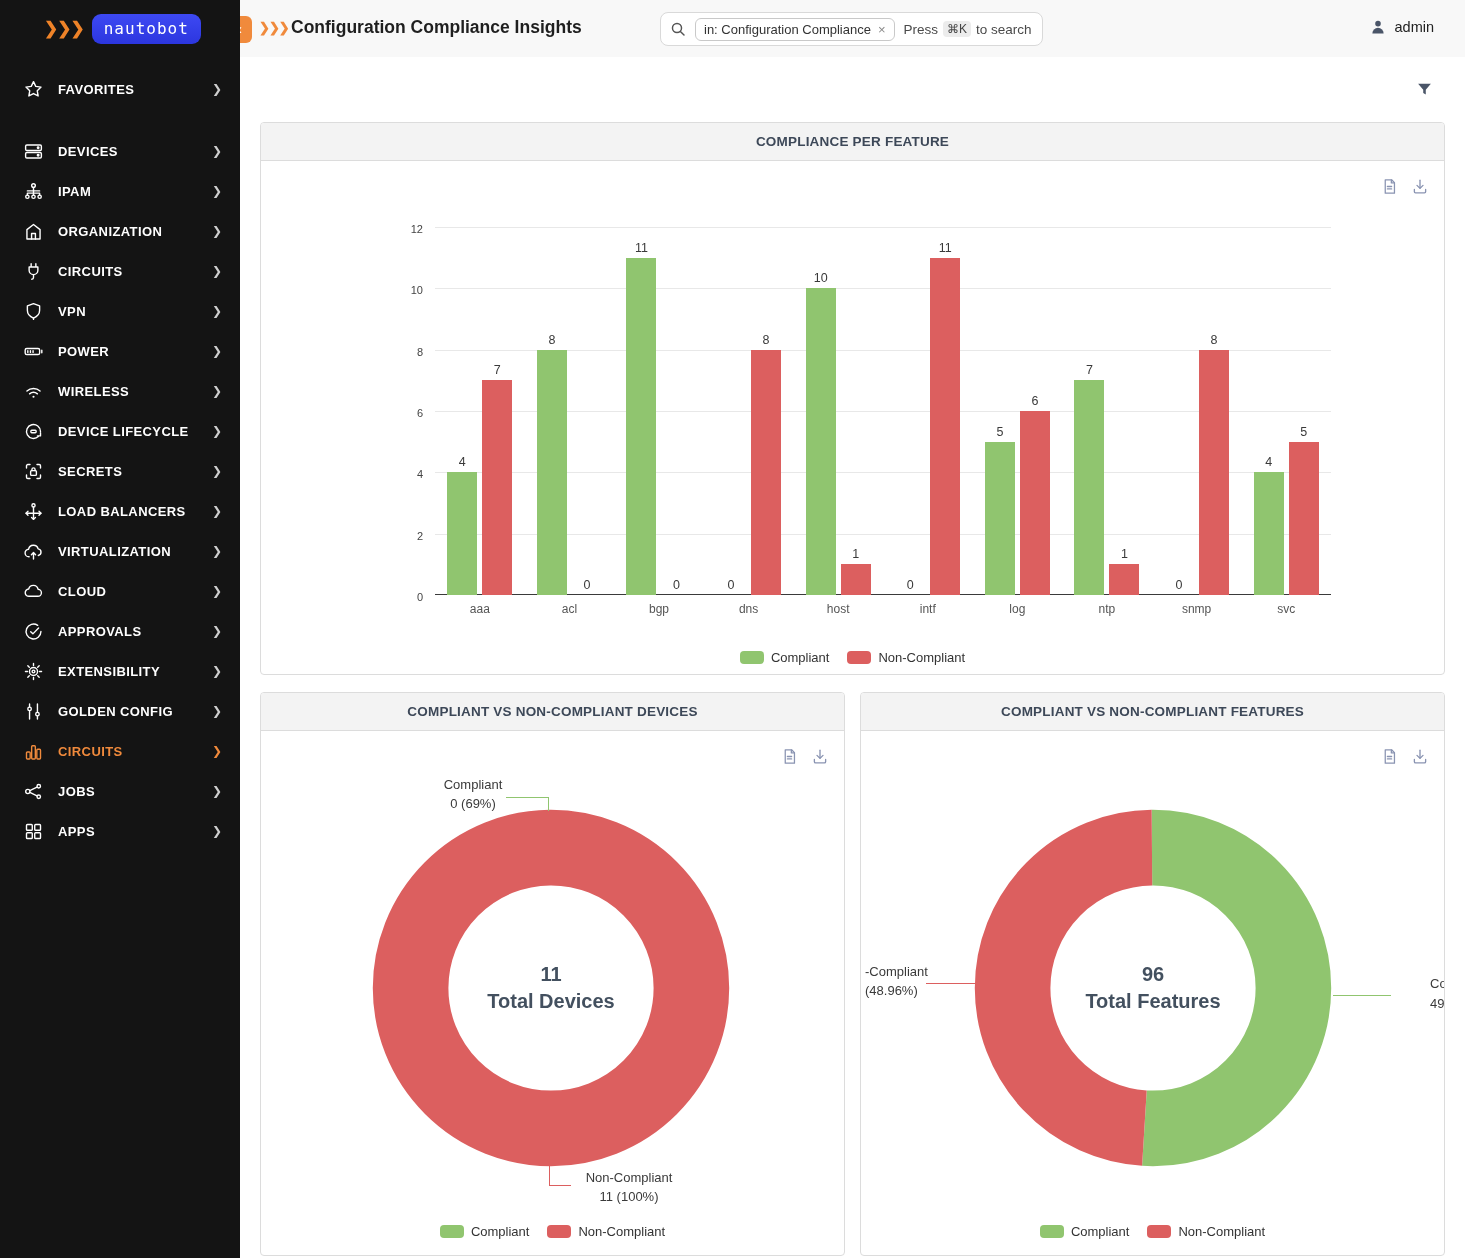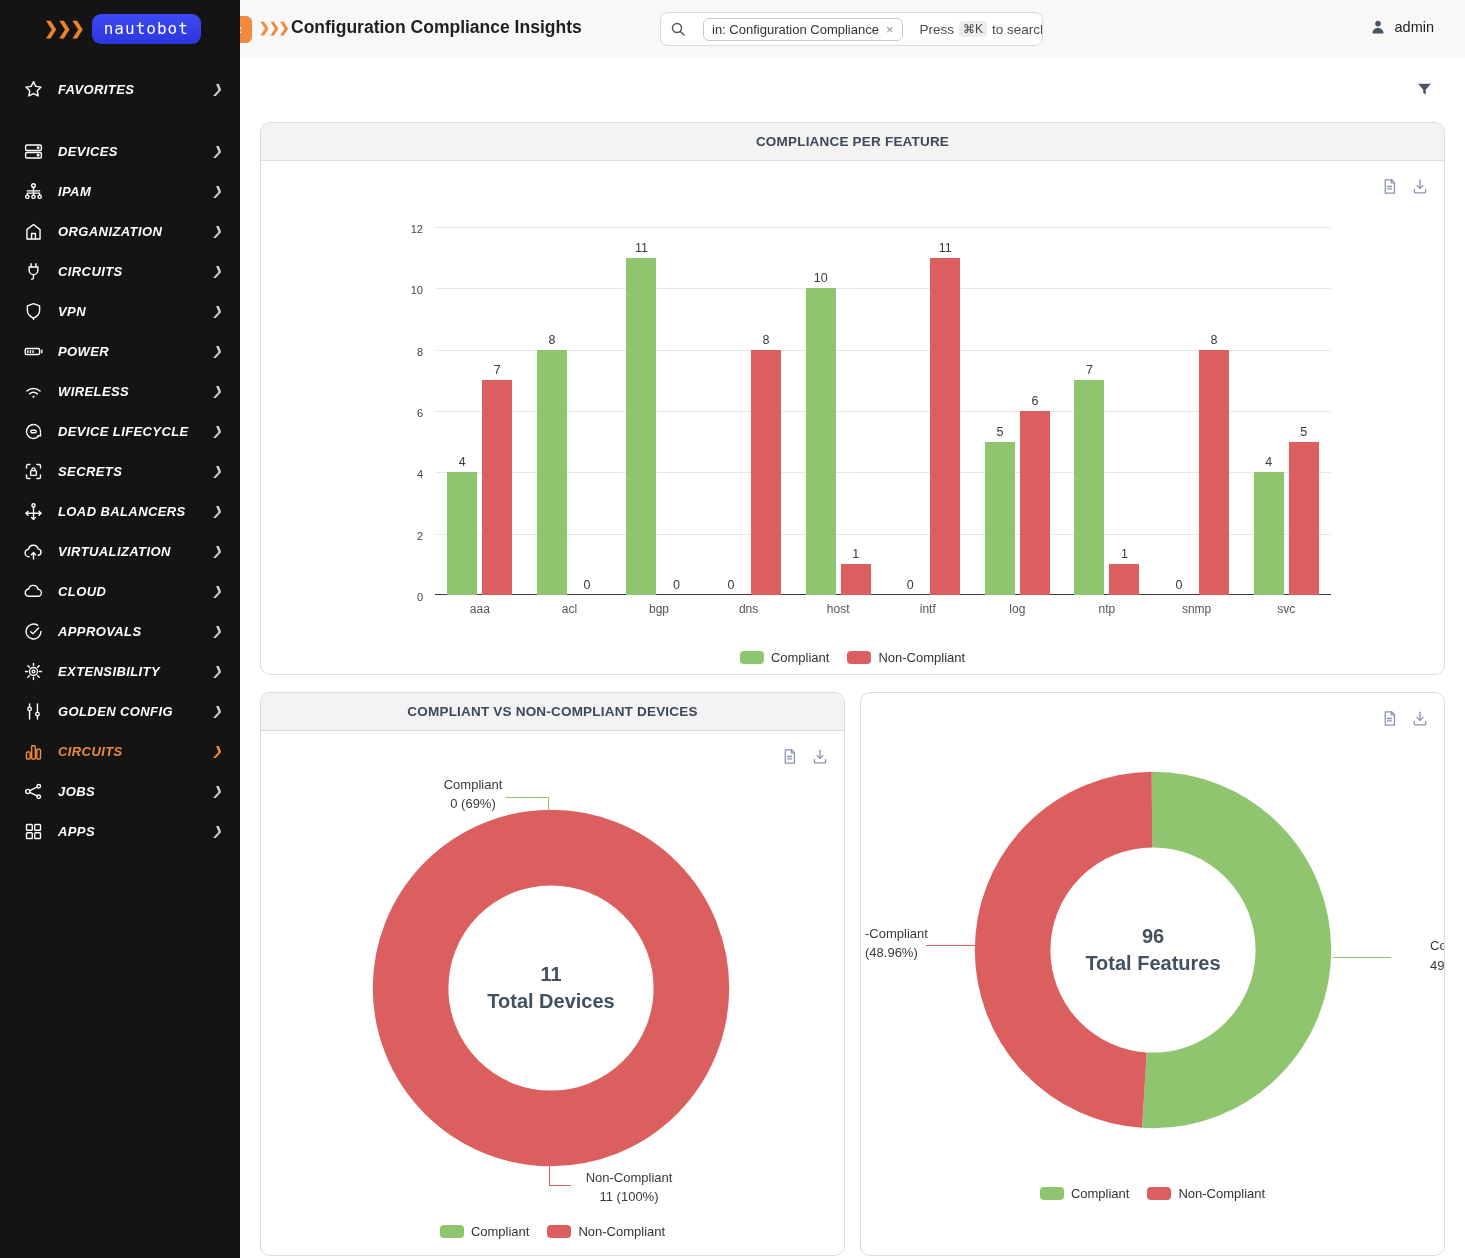--- a/index.html
+++ b/index.html
@@ -8,21 +8,21 @@
   body { position:relative; }
 
   
   .sidebar { position:absolute; left:0; top:0; width:240px; height:1258px;
     background:#141414; z-index:5; }
   .logo { height:57px; display:flex; align-items:center; padding-left:44px; }
   .logo-chevrons { color:#ef8328; font-size:17px; font-weight:bold; letter-spacing:-1px; }
   .logo-pill { margin-left:8px; background:linear-gradient(#3d49f3,#2c36df); color:#fff;
     font-family:"DejaVu Sans Mono", monospace; font-size:16px; padding:5px 12px 6px;
     border-radius:9px; letter-spacing:1px; }
-  .nav { margin-top:12px;font-style:italic; }
+  .nav { margin-top:12px; }
   .nav-item { height:40px; display:flex; align-items:center; padding:0 18px 0 22px;
     color:#fff; cursor:pointer; }
   .nav-item.gap-after { margin-bottom:22px; }
   .nav-icon { width:22px; height:22px; margin-right:14px; display:flex; align-items:center; justify-content:center; }
   .nav-icon svg { width:21px; height:21px; stroke:currentColor; fill:none;
     stroke-width:1.6; stroke-linecap:round; stroke-linejoin:round; }
   .nav-label { flex:1; font-size:13px; font-weight:bold; letter-spacing:.4px; }
   .nav-chevron { font-size:12px; color:#cfcfcf; }
   .nav-item.active { color:#f08a3c; }
   .nav-item.active .nav-chevron { color:#f08a3c; }
@@ -30,36 +30,36 @@
   
   .topbar { position:absolute; left:240px; right:0; top:0; height:57px; background:#f8f8f8; z-index:4; }
   .collapse-btn { position:absolute; left:-13px; top:16px; width:25px; height:27px;
     background:#f08a3c; border:none; border-radius:6px; color:#fff; font-size:14px;
     font-weight:bold; cursor:pointer; z-index:6; line-height:25px; }
   .crumbs { position:absolute; left:19px; top:20px; color:#f08a3c; font-size:13px;
     font-weight:bold; letter-spacing:-1px; }
   .page-title { position:absolute; left:51px; top:17px; font-size:17.5px; font-weight:bold; color:#1f1f1f; }
   .search { position:absolute; left:420px; top:12px; width:383px; height:34px;
     background:#fff; border:1px solid #d9d9d9; border-radius:8px;
-    display:flex; align-items:center; padding:0 9px; gap:17px; overflow:hidden; white-space:nowrap; }
+    display:flex; align-items:center; padding:0 9px; gap:9px; overflow:hidden; white-space:nowrap; }
   .search svg { flex:none; }
   .search-tag { display:flex; align-items:center; gap:7px; border:1px solid #c9c9c9;
     border-radius:6px; padding:3px 8px; font-size:13px; color:#333; flex:none; }
   .search-tag .x { color:#8a8a8a; font-size:13px; cursor:pointer; }
   .search-hint { display:flex; align-items:center; gap:5px; font-size:13.5px; color:#4a4a4a; }
   .search-hint kbd { background:#ececec; border-radius:4px; padding:1px 4px;
     font-family:"Liberation Sans", sans-serif; font-size:12px; color:#444; }
   .user { position:absolute; right:31px; top:18px; display:flex; align-items:center;
     gap:8px; font-size:14.5px; color:#222; cursor:pointer; }
 
   
   .main { position:absolute; left:240px; top:57px; right:0; bottom:0; background:#fff; }
   .filter-btn { position:absolute; right:32px; top:24px; cursor:pointer; }
 
-  .panel { position:absolute; background:#fff; border:1px solid #dcdcdc; border-radius:10px; overflow:hidden; }
+  .panel { position:absolute; background:#fff; border:1px solid #dcdcdc; border-radius:4px; overflow:hidden; }
   .panel-header { height:38px; background:#f3f3f3; border-bottom:1px solid #dcdcdc;
     display:flex; align-items:center; justify-content:center;
     font-size:13.5px; font-weight:bold; color:#3d4858; letter-spacing:.2px; }
   .panel-body { position:relative; height:calc(100% - 39px); }
   .chart-actions { position:absolute; top:16px; right:15px; display:flex; gap:13px; z-index:3; }
   .chart-actions svg { cursor:pointer; }
 
   .panel-bar   { left:20px; top:65px;  width:1185px; height:553px; }
   .panel-dev   { left:20px; top:635px; width:585px;  height:564px; }
   .panel-feat  { left:620px; top:635px; width:585px; height:564px; }
@@ -552,20 +552,21 @@
           </div>
           <div class="legend-item">
             <span class="swatch" style="background:#DC5F5F"></span>
             <span>Non-Compliant</span>
           </div>
         </div>
     </div>
   </section>
 
   <section class="panel panel-feat">
+    <div class="panel-header">COMPLIANT VS NON-COMPLIANT FEATURES</div>
     <div class="panel-body">
       <div class="chart-actions">
         <svg width="17" height="19" viewBox="0 0 24 24" fill="none" stroke="#8a94b2" stroke-width="1.8" stroke-linecap="round" stroke-linejoin="round">
             <path d="M6 2.5h9l4 4v15H6z"></path>
             <path d="M14.6 2.8V7h4"></path>
             <path d="M9 12h6M9 15.5h6"></path>
           </svg>
         <svg width="18" height="19" viewBox="0 0 24 24" fill="none" stroke="#8a94b2" stroke-width="1.8" stroke-linecap="round" stroke-linejoin="round">
             <path d="M12 3.5V14"></path>
             <path d="M8 10.5l4 4 4-4"></path>

